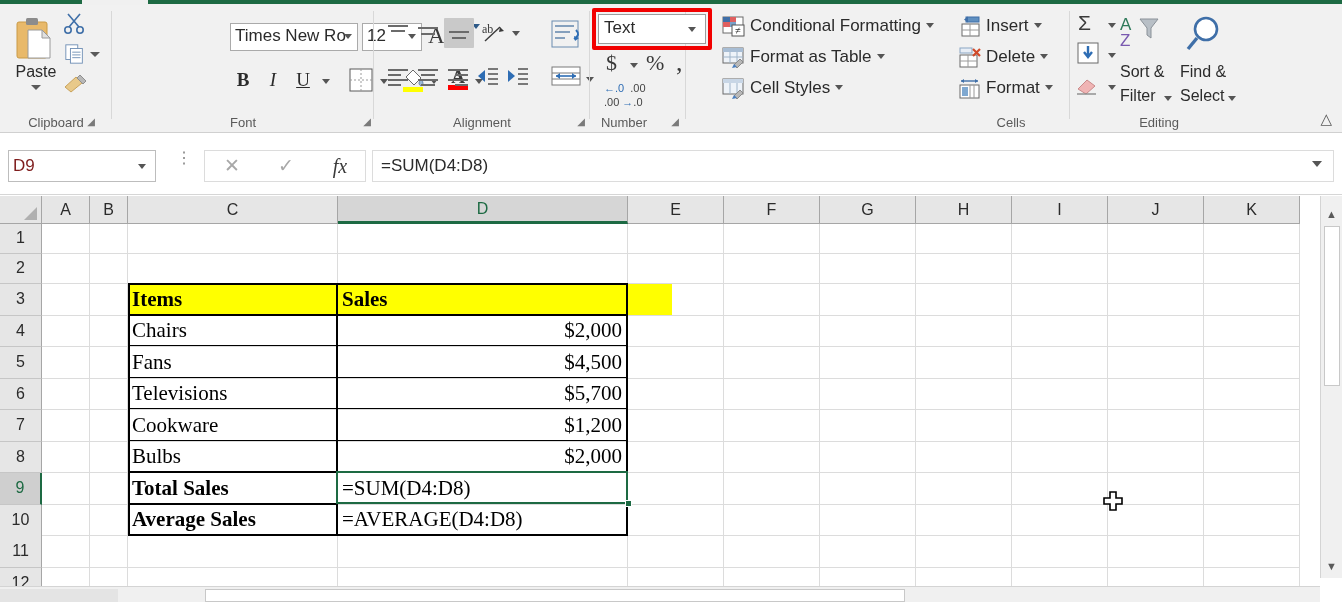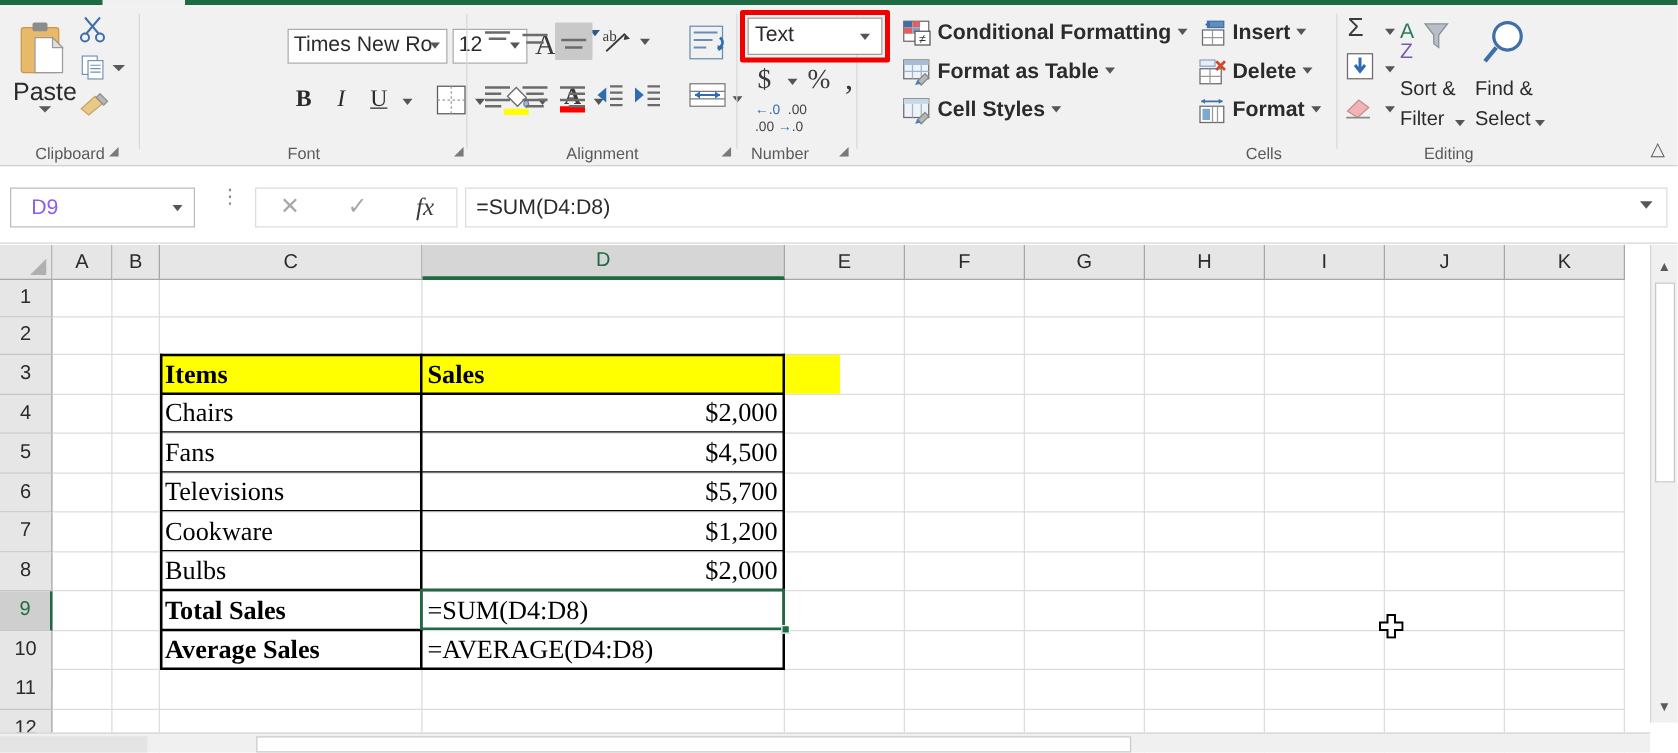--- a/index.html
+++ b/index.html
@@ -33,21 +33,21 @@
     position: absolute; bottom: 4px; font-size: 10px; color: #7a7a7a;
     width: 14px; height: 14px; line-height: 14px; text-align: center;
   }
 
   
   .clip-paste-icon {
     position: absolute; left: 14px; top: 12px; width: 42px; height: 44px;
   }
   .paste-label {
     position: absolute; left: 8px; top: 58px; width: 56px; text-align: center;
-    font-size: 20px; color: #2b2b2b;
+    font-size: 16px; color: #2b2b2b;
   }
   .paste-caret {
     position: absolute; left: 31px; top: 80px; width: 0; height: 0;
     border-left: 5px solid transparent; border-right: 5px solid transparent;
     border-top: 5px solid #5a5a5a;
   }
   .clip-sm { position: absolute; }
 
   
   .font-name-box {
@@ -108,21 +108,21 @@
     position: absolute; font-size: 11px; color: #444; line-height: 11px;
     font-family: "Liberation Sans", sans-serif; white-space: pre;
   }
 
   
   .sty-row {
     position: absolute; left: 722px; height: 30px;
     font-size: 17px; color: #2b2b2b; white-space: nowrap;
   }
   .sty-ic { position: absolute; left: 0; top: 3px; width: 24px; height: 22px; }
-  .sty-tx { position: absolute; left: 28px; top: 3px; font-weight: bold; }
+  .sty-tx { position: absolute; left: 28px; top: 3px; }
   .mini-caret {
     display: inline-block; width: 0; height: 0; margin-left: 5px; vertical-align: 3px;
     border-left: 4px solid transparent; border-right: 4px solid transparent;
     border-top: 5px solid #555;
   }
 
   
   .cell-row {
     position: absolute; left: 958px; height: 30px;
     font-size: 17px; color: #2b2b2b; white-space: nowrap;
@@ -133,21 +133,21 @@
   .ed-lbl { position: absolute; font-size: 16px; color: #2b2b2b; white-space: nowrap; }
   .collapse-chev {
     position: absolute; right: 10px; bottom: 4px; font-size: 15px; color: #5a5a5a;
   }
 
   
   .fbar { position: absolute; left: 0; top: 134px; width: 1342px; height: 62px; background: #fff; }
   .namebox {
     position: absolute; left: 8px; top: 150px; width: 148px; height: 32px;
     background: #fff; border: 1px solid #bdbdbd;
-    font-size: 17px; color: #8b5cf6; line-height: 30px; padding-left: 16px;
+    font-size: 17px; color: #7f1d1d; line-height: 30px; padding-left: 4px;
   }
   .namebox-caret {
     position: absolute; left: 138px; top: 164px; width: 0; height: 0;
     border-left: 4px solid transparent; border-right: 4px solid transparent;
     border-top: 5px solid #555;
   }
   .fb-dots {
     position: absolute; left: 176px; top: 154px; font-size: 16px; color: #8a8a8a;
     letter-spacing: 0; line-height: 8px;
   }

